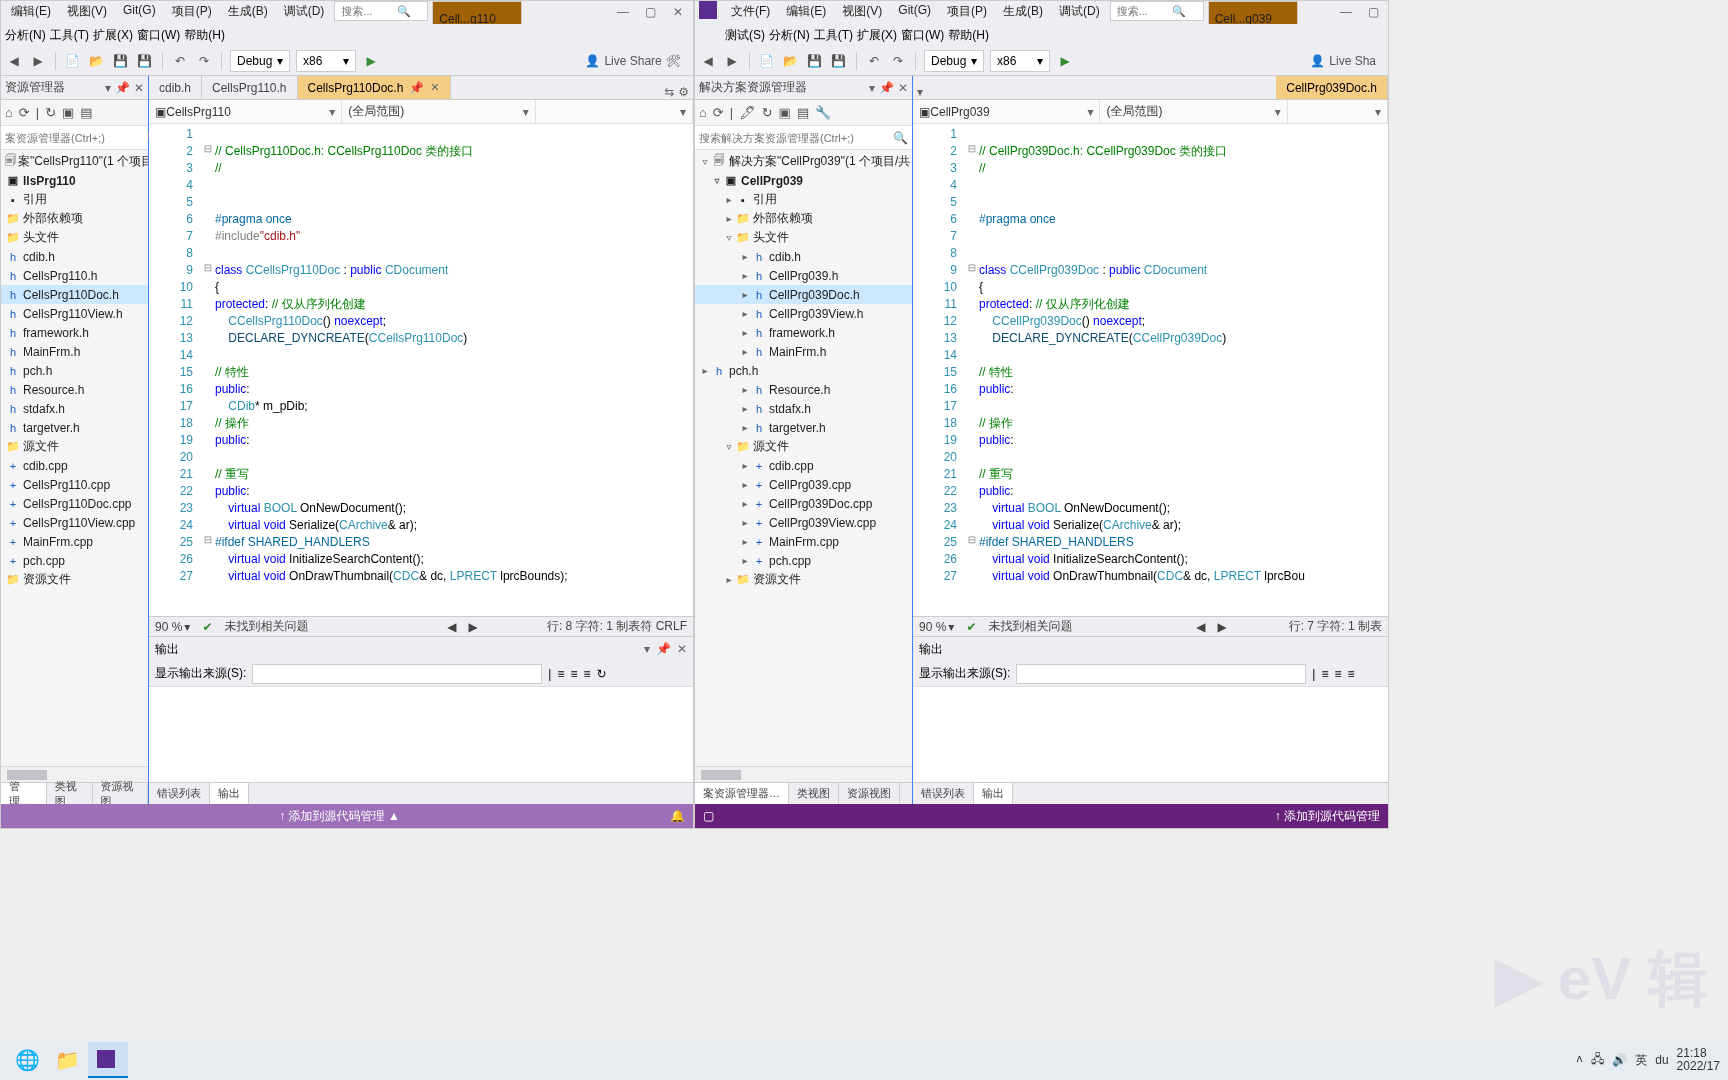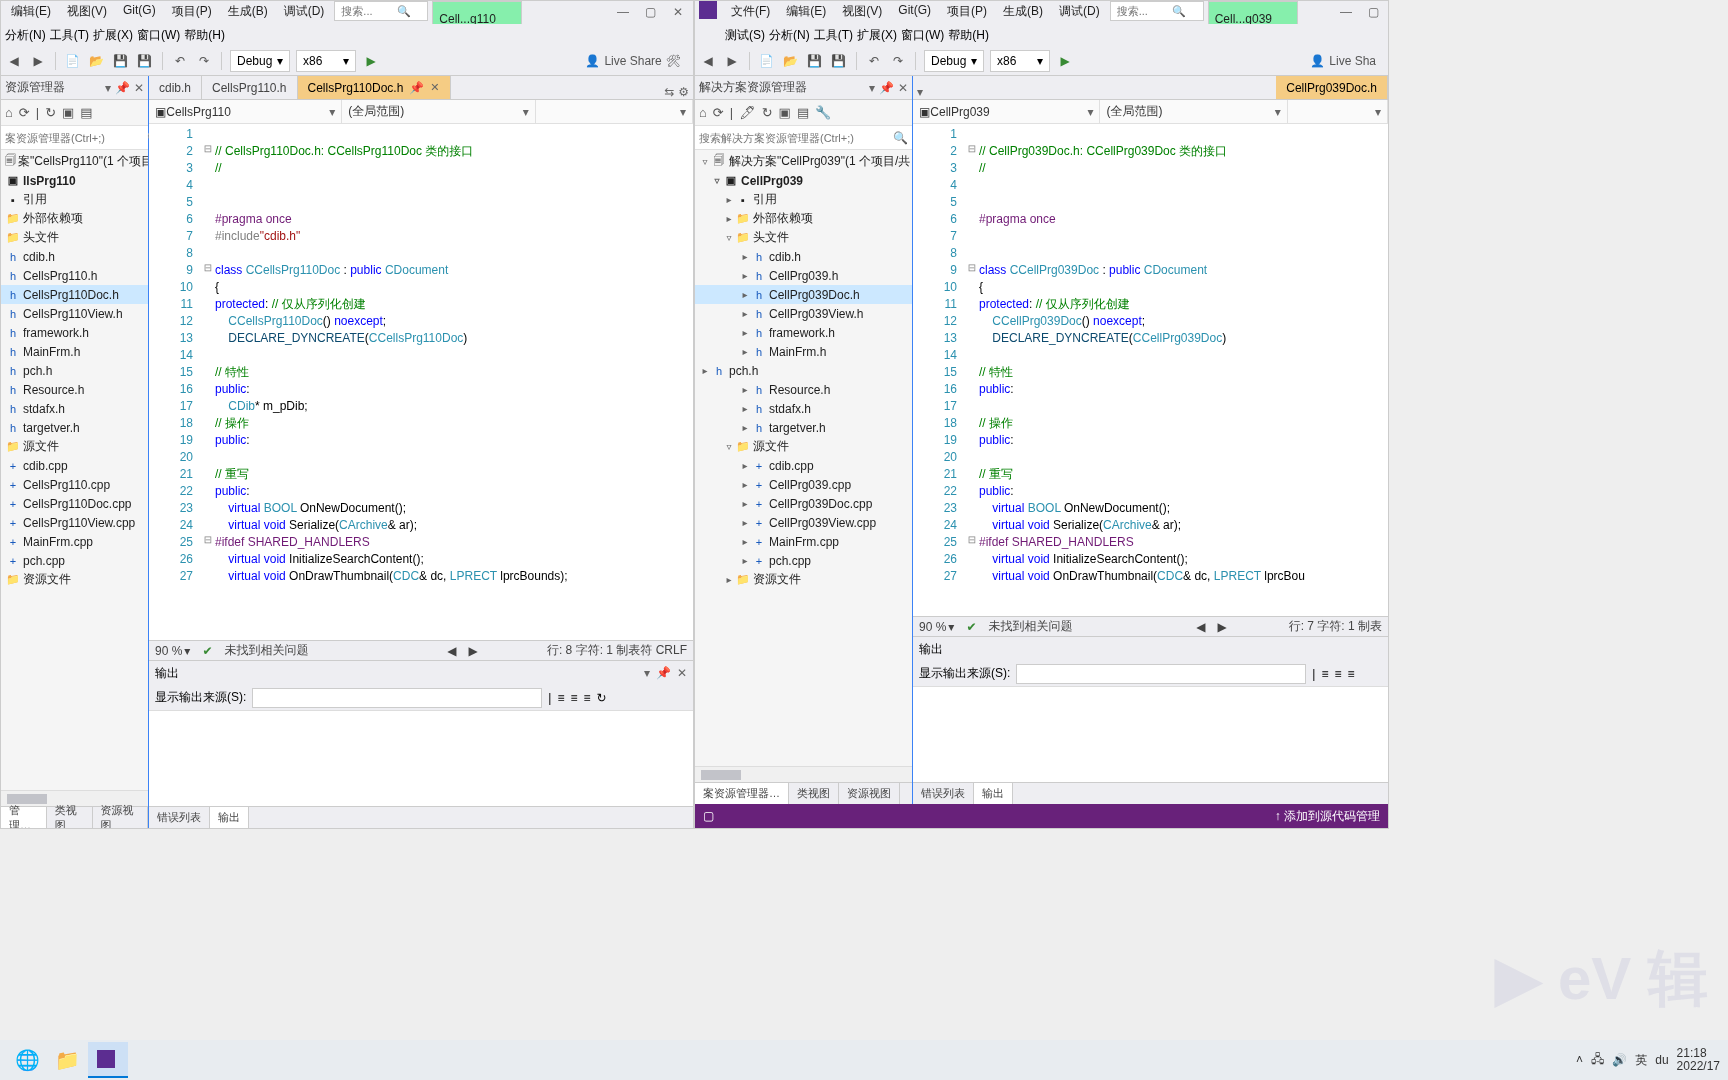--- a/index.html
+++ b/index.html
@@ -8,21 +8,21 @@
 .vs-left{left:0;width:694px}
 .vs-right{left:694px;width:695px}
 .menubar{display:flex;background:#eeeef2;height:23px;align-items:flex-start;padding:0 4px;gap:4px;flex-wrap:wrap}
 .menubar span{padding:2px 6px;color:#1e1e1e;cursor:default}
 .menubar-row2{display:flex;background:#eeeef2;height:22px;align-items:center;padding:0 4px;gap:4px}
 .winctrl{margin-left:auto;display:flex;gap:12px;padding-right:8px}
 .winctrl span{width:16px;text-align:center;color:#666}
 .search-box{display:inline-flex;align-items:center;background:#fff;border:1px solid #ccc;height:20px;padding:0 4px;width:94px}
 .search-box input{border:none;outline:none;width:50px;font-size:11px}
 .search-icon{color:#666;font-size:11px}
-.solname{background:#86efac;border:1px solid #ccc;padding:1px 6px;height:36px;display:inline-flex;align-items:center;color:#666;min-width:90px}
+.solname{background:#a16207;border:1px solid #ccc;padding:1px 6px;height:36px;display:inline-flex;align-items:center;color:#666;min-width:90px}
 .toolbar{display:flex;background:#eeeef2;height:30px;align-items:center;padding:0 4px;gap:6px;border-bottom:1px solid #ccc}
 .tb-btn{width:18px;height:18px;display:inline-flex;align-items:center;justify-content:center;color:#555}
 .tb-sep{width:1px;height:18px;background:#ccc;margin:0 2px}
 .tb-combo{background:#fff;border:1px solid #ccc;height:22px;padding:0 6px;display:inline-flex;align-items:center;min-width:60px}
 .tb-play{color:#388a34}
 .liveshare{margin-left:auto;display:flex;align-items:center;gap:4px;color:#555;padding-right:8px}
 .main-area{display:flex;flex:1;overflow:hidden}
 .side-panel{width:148px;background:#f5f5f5;border-right:1px solid #3b82f6;display:flex;flex-direction:column}
 .vs-right .side-panel{width:218px}
 .panel-title{background:#eeeef2;height:24px;display:flex;align-items:center;padding:0 4px;font-size:11px;color:#444;border-bottom:1px solid #ccc;justify-content:space-between}
@@ -53,21 +53,21 @@
 .nav-combo{flex:1;display:flex;align-items:center;padding:0 6px;border-right:1px solid #e0e0e0;font-size:12px;color:#333}
 .nav-combo .arrow{margin-left:auto;color:#666}
 .code-area{flex:1;display:flex;overflow:hidden;font-family:Consolas,monospace;font-size:13px;background:#fff}
 .gutter{width:52px;background:#fff;text-align:right;padding-right:8px;color:#2b91af;font-size:12px;line-height:17px;padding-top:2px}
 .gutter div{height:17px}
 .fold-col{width:14px;background:#fff;padding-top:2px}
 .fold-col div{height:17px;text-align:center;color:#888;font-size:10px}
 .code-lines{flex:1;padding-top:2px;line-height:17px;white-space:pre;font-size:13px}
 .code-lines div{height:17px}
 .c-comment{color:#008000}
-.c-pragma{color:#701a75}
+.c-pragma{color:#0369a1}
 .c-include{color:#808080}
 .c-string{color:#a31515}
 .c-keyword{color:#0000ff}
 .c-type{color:#2b91af}
 .c-macro{color:#0c4a6e}
 .status-mini{height:20px;background:#eeeef2;border-top:1px solid #ccc;display:flex;align-items:center;padding:0 6px;gap:12px;font-size:11px;color:#444}
 .status-mini .zoom{display:flex;align-items:center;gap:2px}
 .status-mini .ok{color:#388a34}
 .status-mini .sright{margin-left:auto;display:flex;gap:12px}
 .scroll-h{height:16px;background:#f0f0f0;border-top:1px solid #ddd;display:flex;align-items:center}
@@ -387,20 +387,25 @@
             <span>↻</span>
           </div>
         <div class="out-body"></div>
         <div class="bottom-tabs">
           <div class="btab">错误列表</div>
           <div class="btab active">输出</div>
         </div>
       </div>
     </div>
   </div>
+  <div class="vs-statusbar">
+    <span></span>
+      <span>↑ 添加到源代码管理 ▲</span>
+      <span>🔔</span>
+  </div>
 </div>
 
 <div class="vs-window vs-right">
   <div class="menubar">
     <span class="vs-logo"></span>
     <span>文件(F)</span>
     <span>编辑(E)</span>
     <span>视图(V)</span>
     <span>Git(G)</span>
     <span>项目(P)</span>

